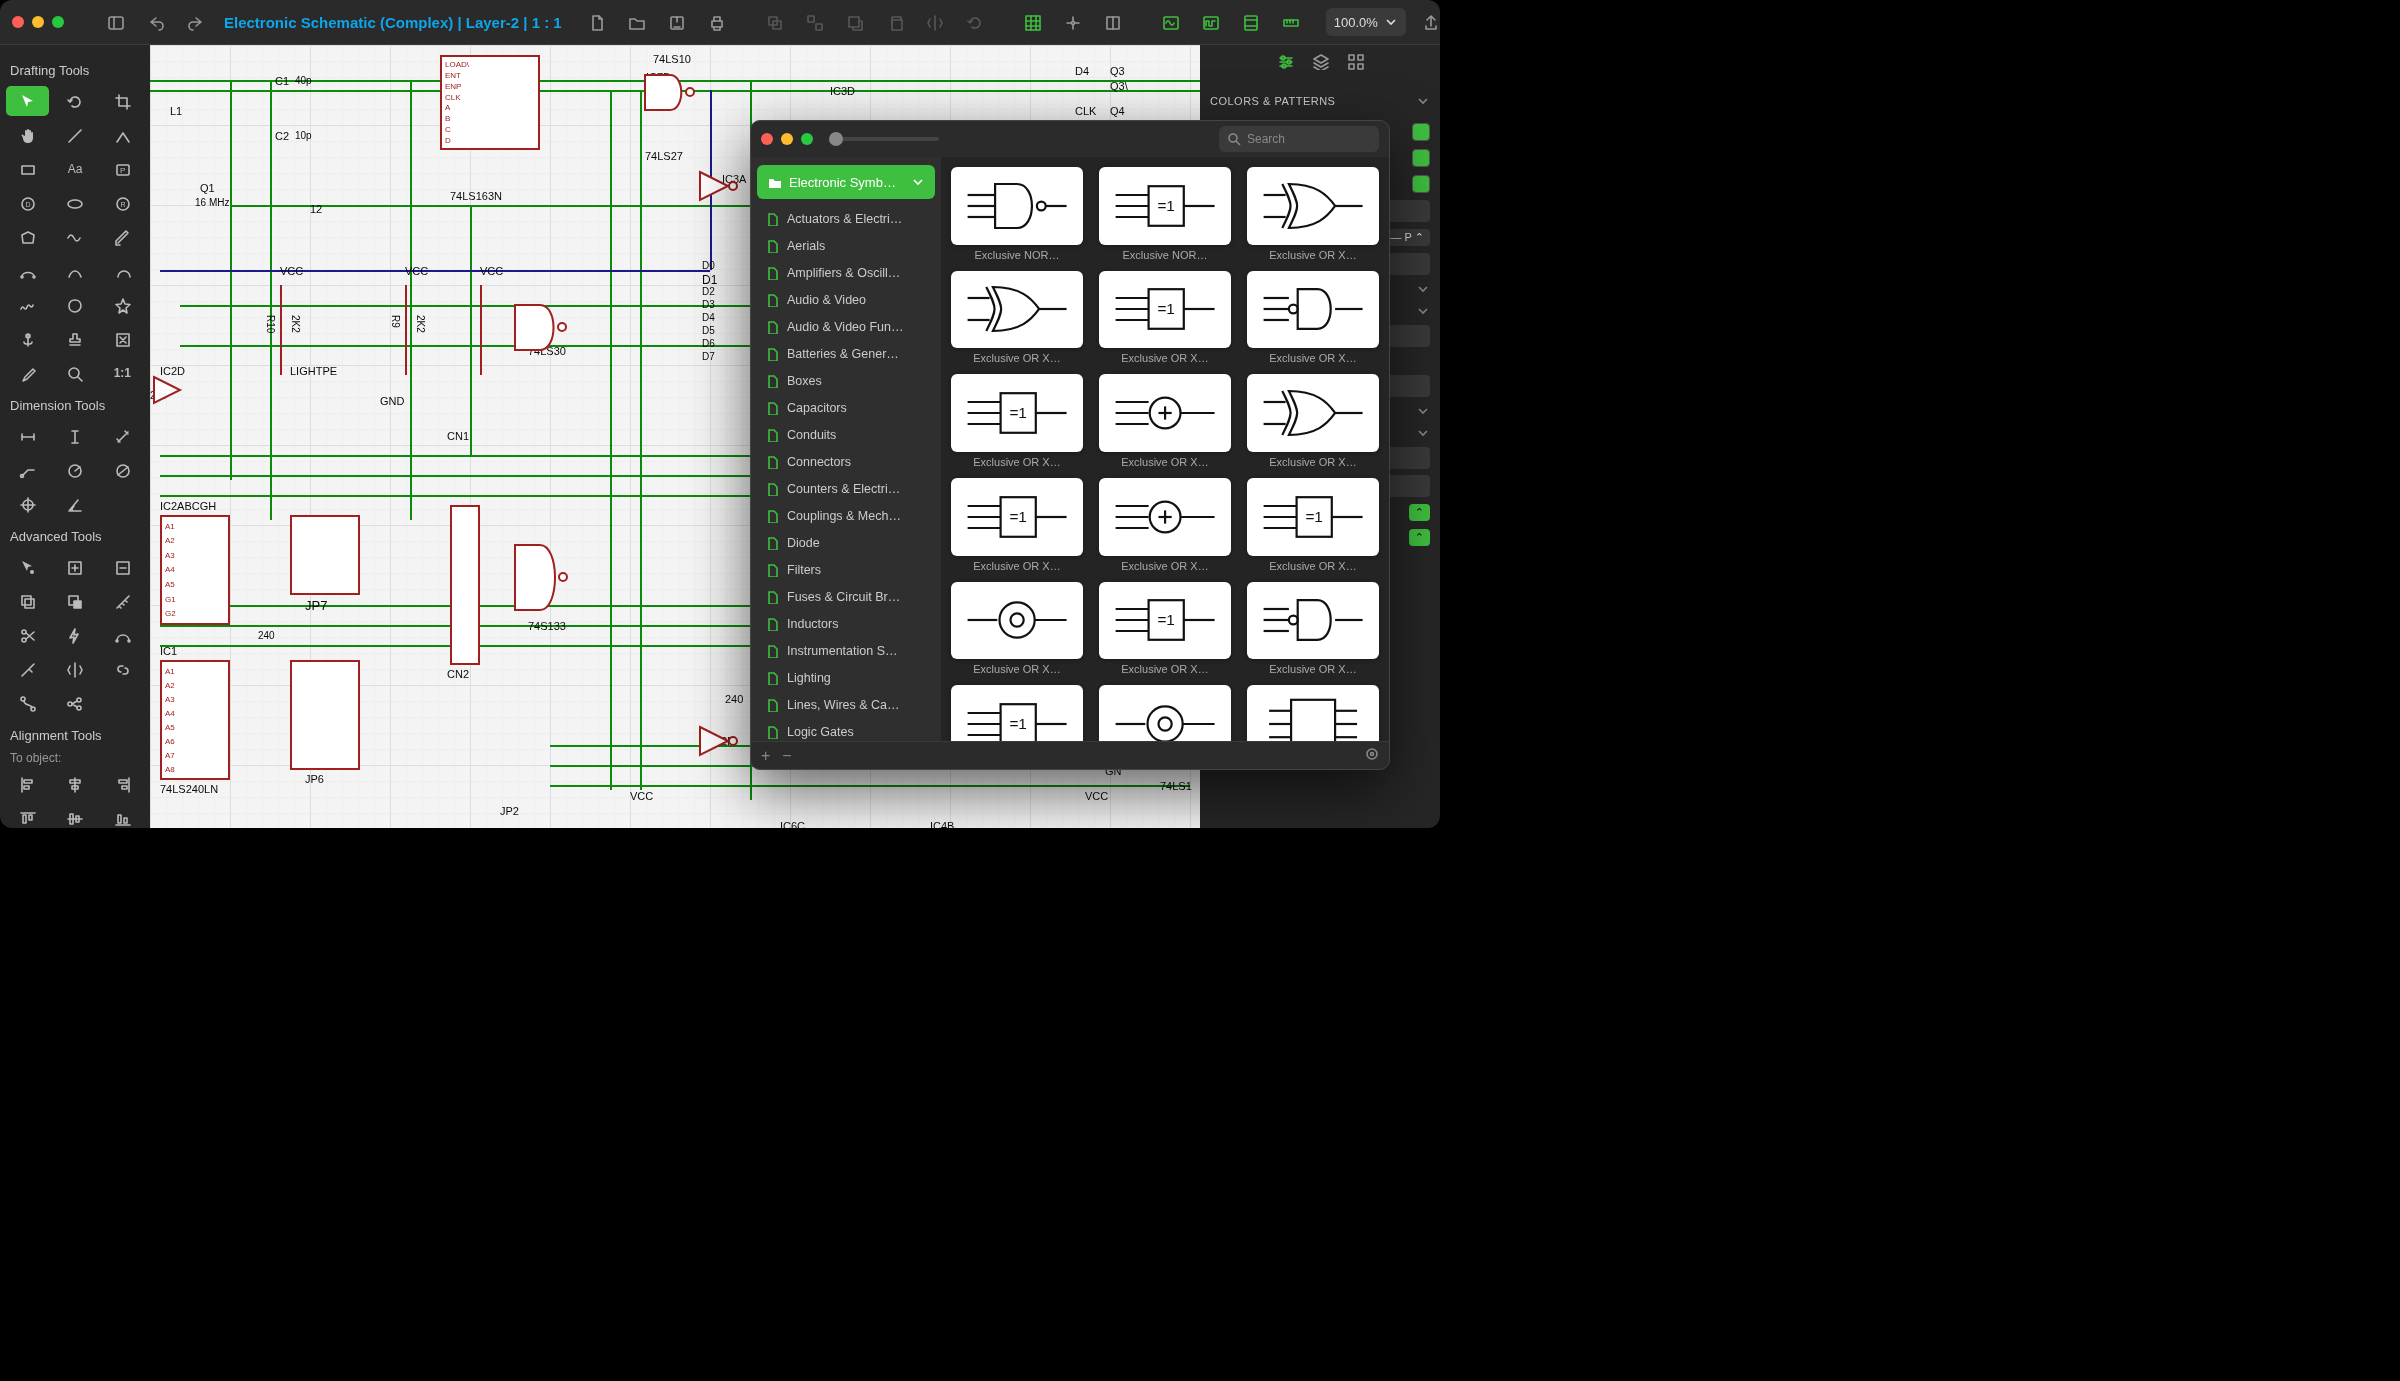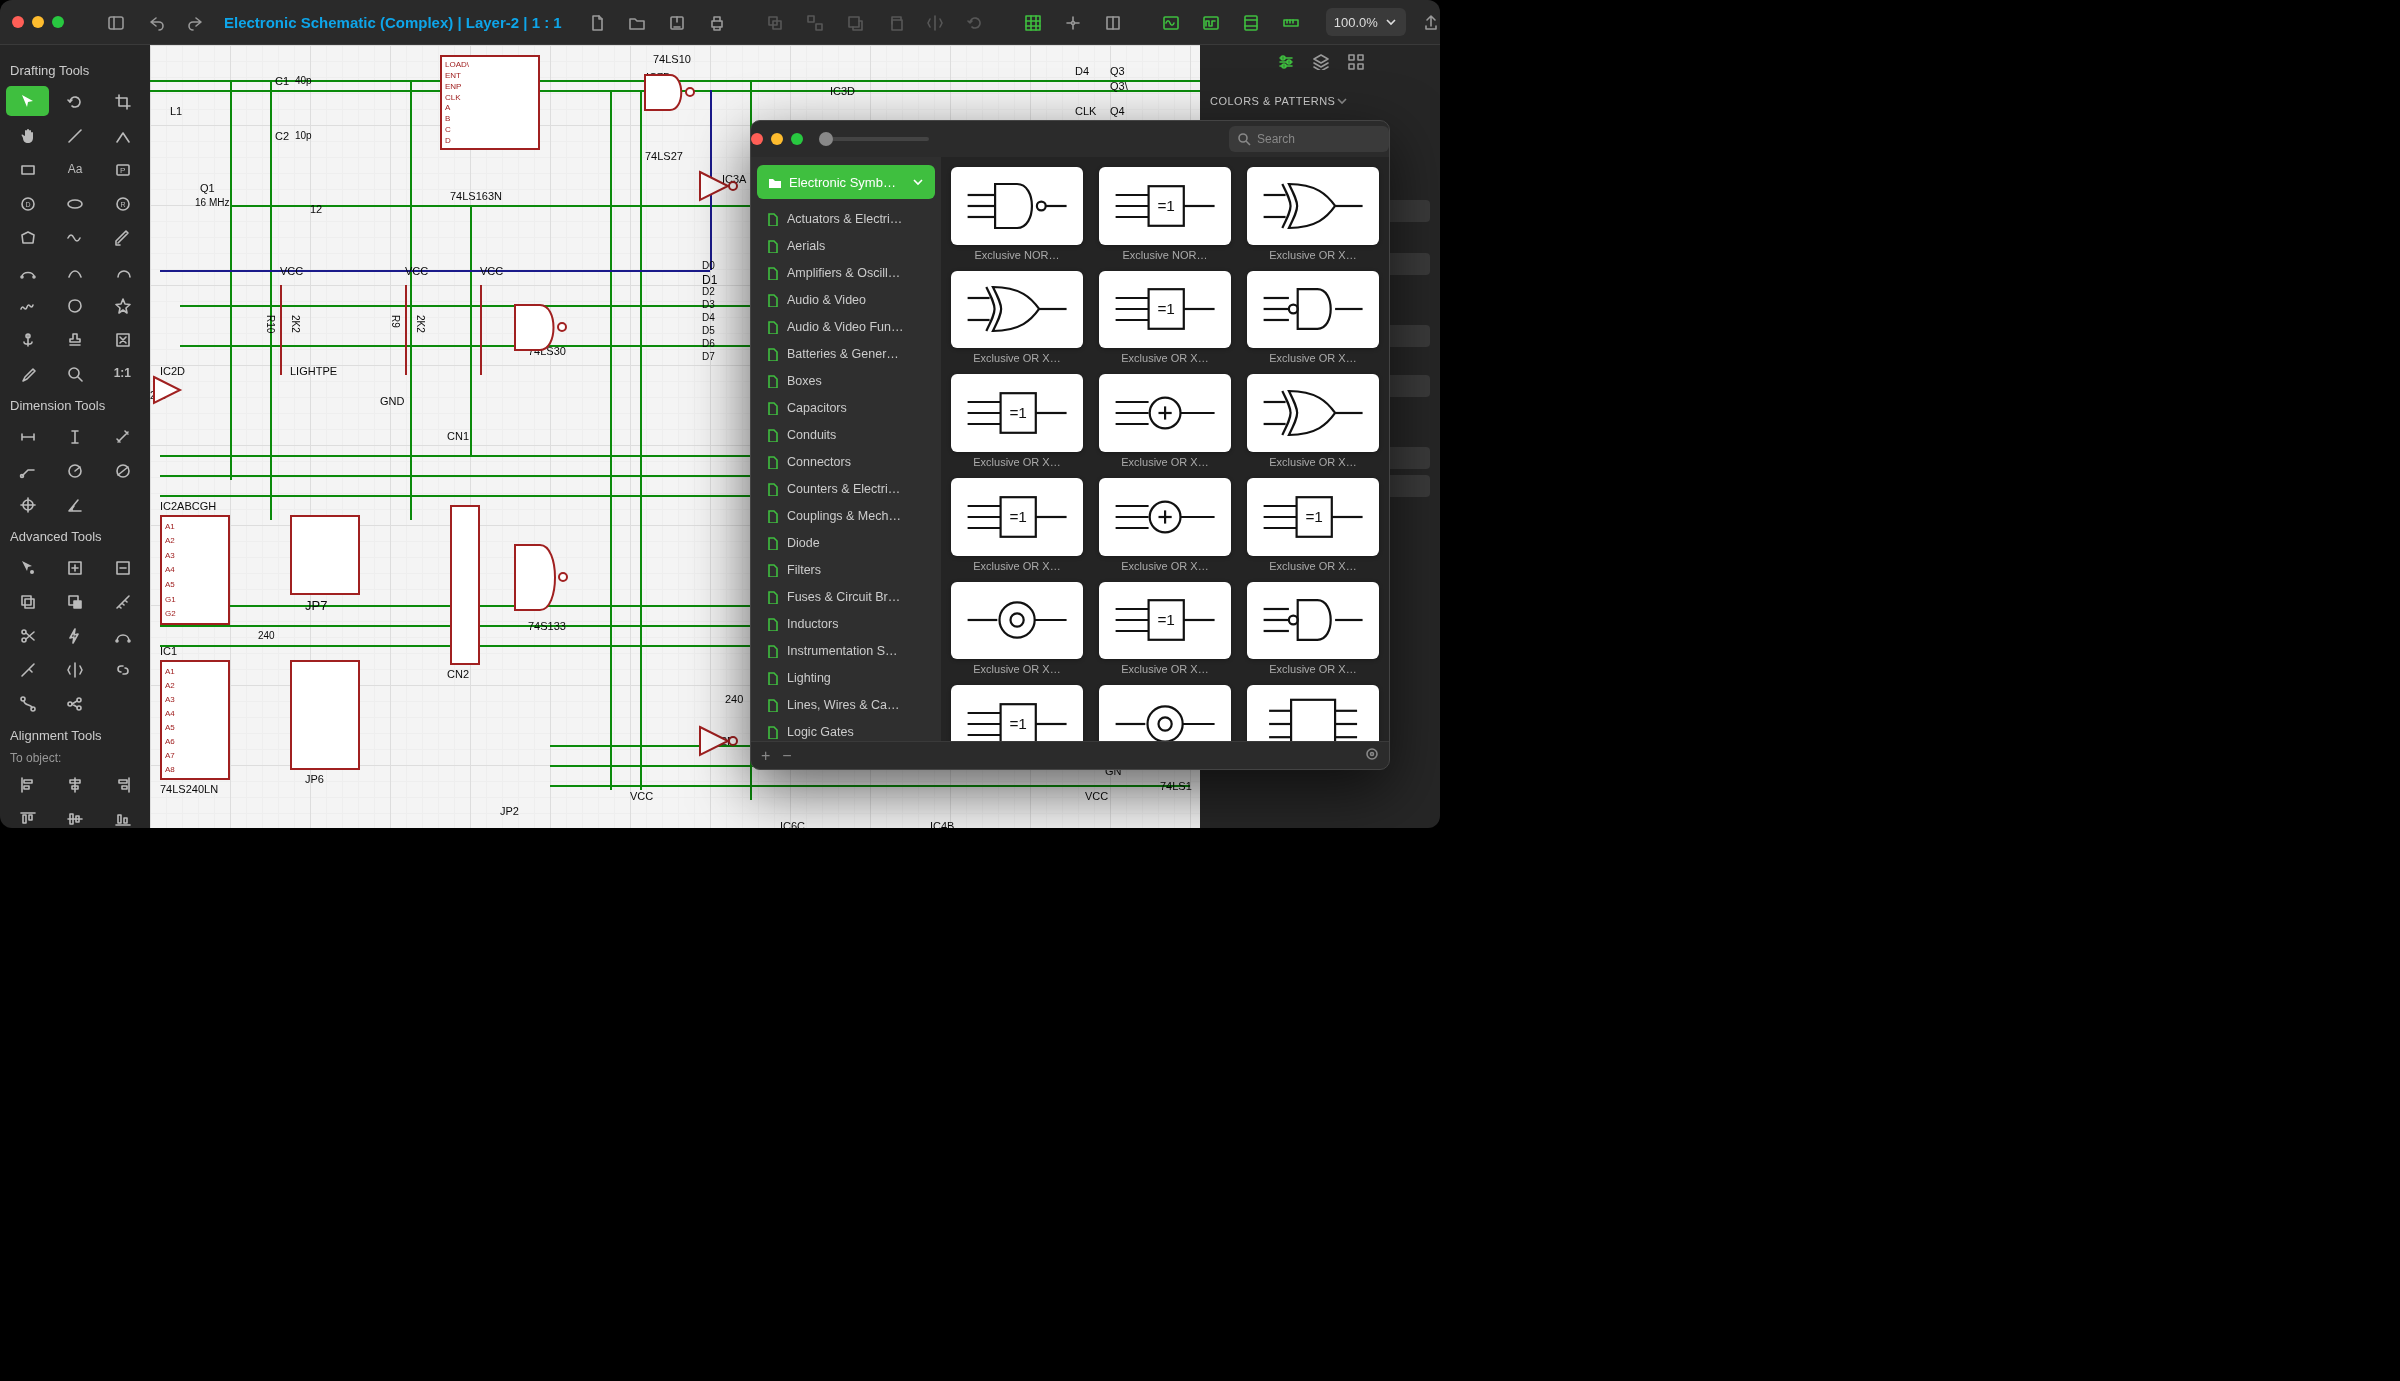--- a/index.html
+++ b/index.html
@@ -88,38 +88,38 @@
   .chip .pin{font-size:8px;line-height:9px}
   .chip-label{position:absolute;font-size:11px;color:#0a0a0a;font-weight:500}
 
   .sidebar-right{
     width:240px;background:#262626;overflow:hidden;
     display:flex;flex-direction:column;padding:8px 10px;
   }
   .ri-tabs{display:flex;gap:18px;justify-content:center;margin-bottom:10px}
   .ri-tabs svg{color:#3fbf3f}
   .ri-section-title{font-size:11px;letter-spacing:.5px;color:#ccc;margin:8px 0}
-  .ri-row{display:flex;align-items:center;margin:4px 0;font-size:12px;color:#bbb}
+  .ri-row{display:flex;align-items:center;justify-content:space-between;margin:4px 0;font-size:12px;color:#bbb}
   .ri-pill{background:#3a3a3a;border-radius:4px;padding:2px 6px;font-size:11px;color:#ddd}
   .ri-swatch{width:18px;height:18px;border-radius:4px;background:#3fbf3f;border:1px solid #555}
   .ri-slim{height:22px;background:#3a3a3a;border-radius:4px;margin:3px 0;width:100%}
 
   
   .float-panel{
     position:absolute;
     left:750px; top:120px;
     width:640px; height:650px;
     background:#2b2b2b;
     border-radius:10px;
     box-shadow:0 20px 60px rgba(0,0,0,.6);
     display:flex;flex-direction:column;overflow:hidden;
     border:1px solid #444;
   }
   .fp-head{
-    height:36px;display:flex;align-items:center;padding:0 0;gap:8px;
+    height:36px;display:flex;align-items:center;padding:0 10px;gap:8px;
   }
   .fp-head .mac-dots{margin-right:4px}
   .fp-slider{flex:0 0 110px;height:4px;background:#444;border-radius:2px;position:relative;margin-left:4px}
   .fp-slider .knob{position:absolute;left:0;top:-5px;width:14px;height:14px;border-radius:50%;background:#888}
   .fp-search{
     flex:1;height:26px;background:#3a3a3a;border-radius:6px;display:flex;align-items:center;
     padding:0 8px;gap:6px;color:#888;font-size:12px;margin-left:auto;max-width:160px;
   }
   .fp-body{flex:1;display:flex;overflow:hidden}
   .fp-nav{

